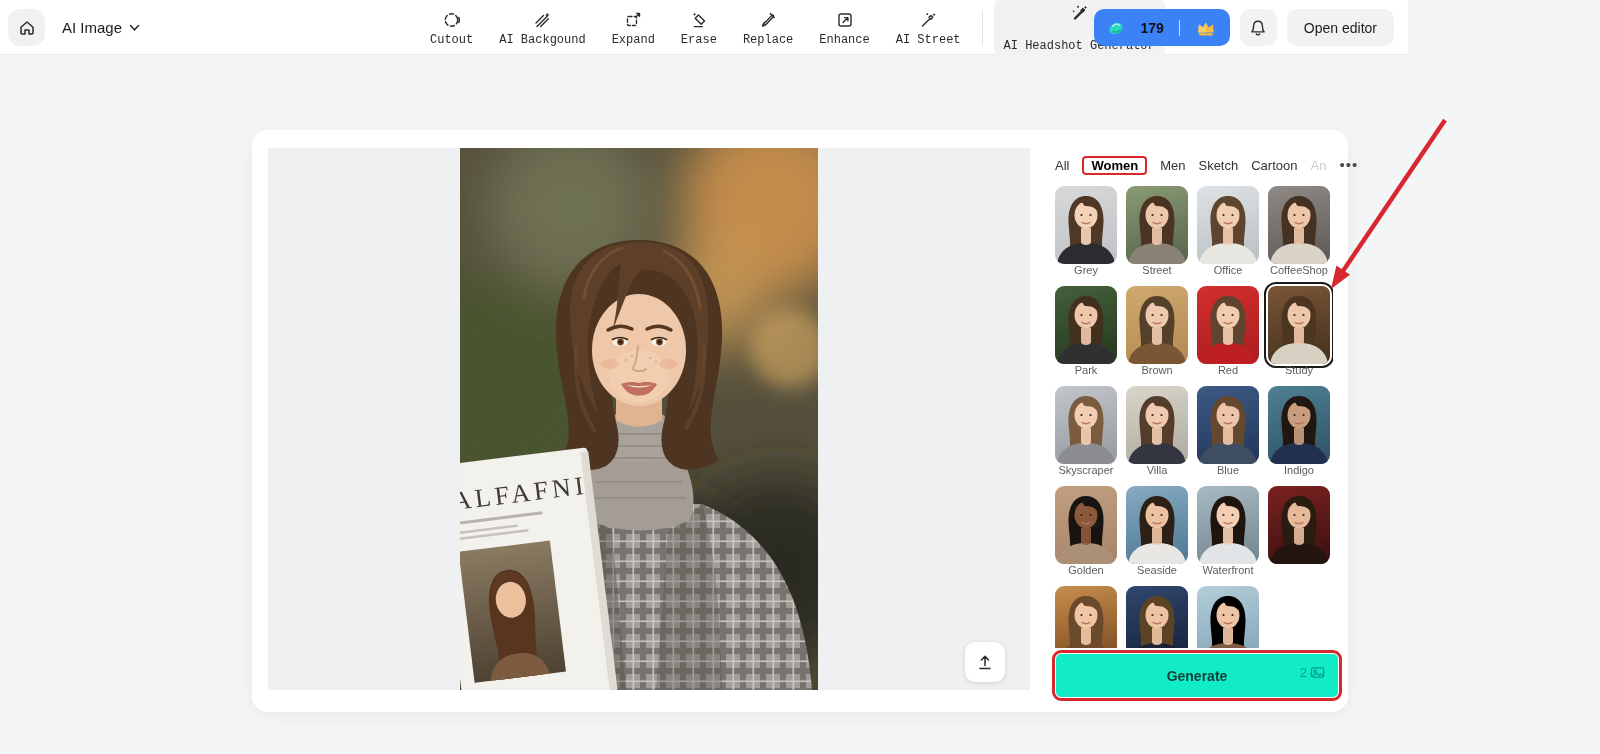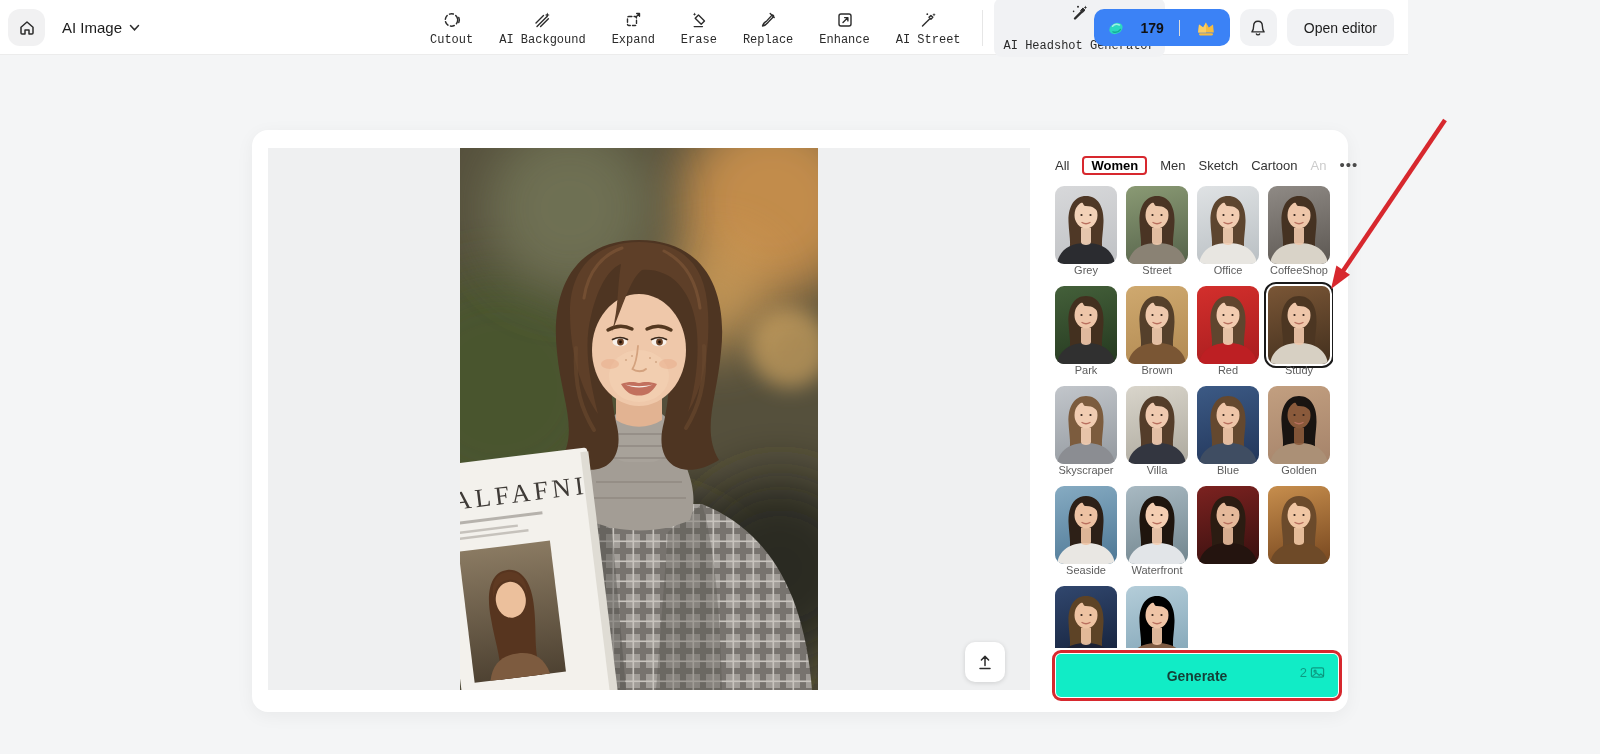--- a/index.html
+++ b/index.html
@@ -525,20 +525,37 @@
     <circle cx="26.5" cy="29" r="1.1" fill="#31231a"></circle>
     <circle cx="35.5" cy="29" r="1.1" fill="#31231a"></circle>
     <path d="M27 36.5 Q31 39 35 36.5" stroke="#b9705f" stroke-width="1.4" fill="none" stroke-linecap="round"></path>
   </svg>
             </div>
           </div>
           <div class="thumb-label">Blue</div>
         </div>
         <div class="cell">
           <div class="thumb-wrap">
+            <div class="thumb" style="background: linear-gradient(165deg, rgb(79, 127, 147), rgb(45, 81, 99));">
+  <svg viewBox="0 0 62 78" width="62" height="78">
+    <path d="M31 10 C19 10 13 21 13.5 36 C14 50 17 58 13 70 L16 78 H46 L49 70 C45 58 48 50 48.5 36 C49 21 43 10 31 10 Z" fill="#201711"></path>
+    <path d="M2 78 C4 64 15 57 31 57 C47 57 58 64 60 78 Z" fill="#22304f"></path>
+    <path d="M26 42 H36 V56 C36 60 26 60 26 56 Z" fill="#c89e7e" opacity="0.92"></path>
+    <ellipse cx="31" cy="29" rx="11.5" ry="13.5" fill="#c89e7e"></ellipse>
+    <path d="M31 11 C22 11 16.5 19 17.5 30 C19 22 22 17.5 26 16.5 C29 15.8 27.5 20 31 20 C38 20 42.5 23 44.5 30 C45.5 19 40 11 31 11 Z" fill="#201711"></path>
+    <circle cx="26.5" cy="29" r="1.1" fill="#31231a"></circle>
+    <circle cx="35.5" cy="29" r="1.1" fill="#31231a"></circle>
+    <path d="M27 36.5 Q31 39 35 36.5" stroke="#b9705f" stroke-width="1.4" fill="none" stroke-linecap="round"></path>
+  </svg>
+            </div>
+          </div>
+          <div class="thumb-label">Indigo</div>
+        </div>
+        <div class="cell">
+          <div class="thumb-wrap">
             <div class="thumb" style="background: linear-gradient(165deg, rgb(194, 159, 128), rgb(165, 131, 106));">
   <svg viewBox="0 0 62 78" width="62" height="78">
     <path d="M31 10 C19 10 13 21 13.5 36 C14 50 17 58 13 70 L16 78 H46 L49 70 C45 58 48 50 48.5 36 C49 21 43 10 31 10 Z" fill="#191411"></path>
     <path d="M2 78 C4 64 15 57 31 57 C47 57 58 64 60 78 Z" fill="#ab9076"></path>
     <path d="M26 42 H36 V56 C36 60 26 60 26 56 Z" fill="#8a5a3b" opacity="0.92"></path>
     <ellipse cx="31" cy="29" rx="11.5" ry="13.5" fill="#8a5a3b"></ellipse>
     <path d="M31 11 C22 11 16.5 19 17.5 30 C19 22 22 17.5 26 16.5 C29 15.8 27.5 20 31 20 C38 20 42.5 23 44.5 30 C45.5 19 40 11 31 11 Z" fill="#191411"></path>
     <circle cx="26.5" cy="29" r="1.1" fill="#31231a"></circle>
     <circle cx="35.5" cy="29" r="1.1" fill="#31231a"></circle>
     <path d="M27 36.5 Q31 39 35 36.5" stroke="#b9705f" stroke-width="1.4" fill="none" stroke-linecap="round"></path>

